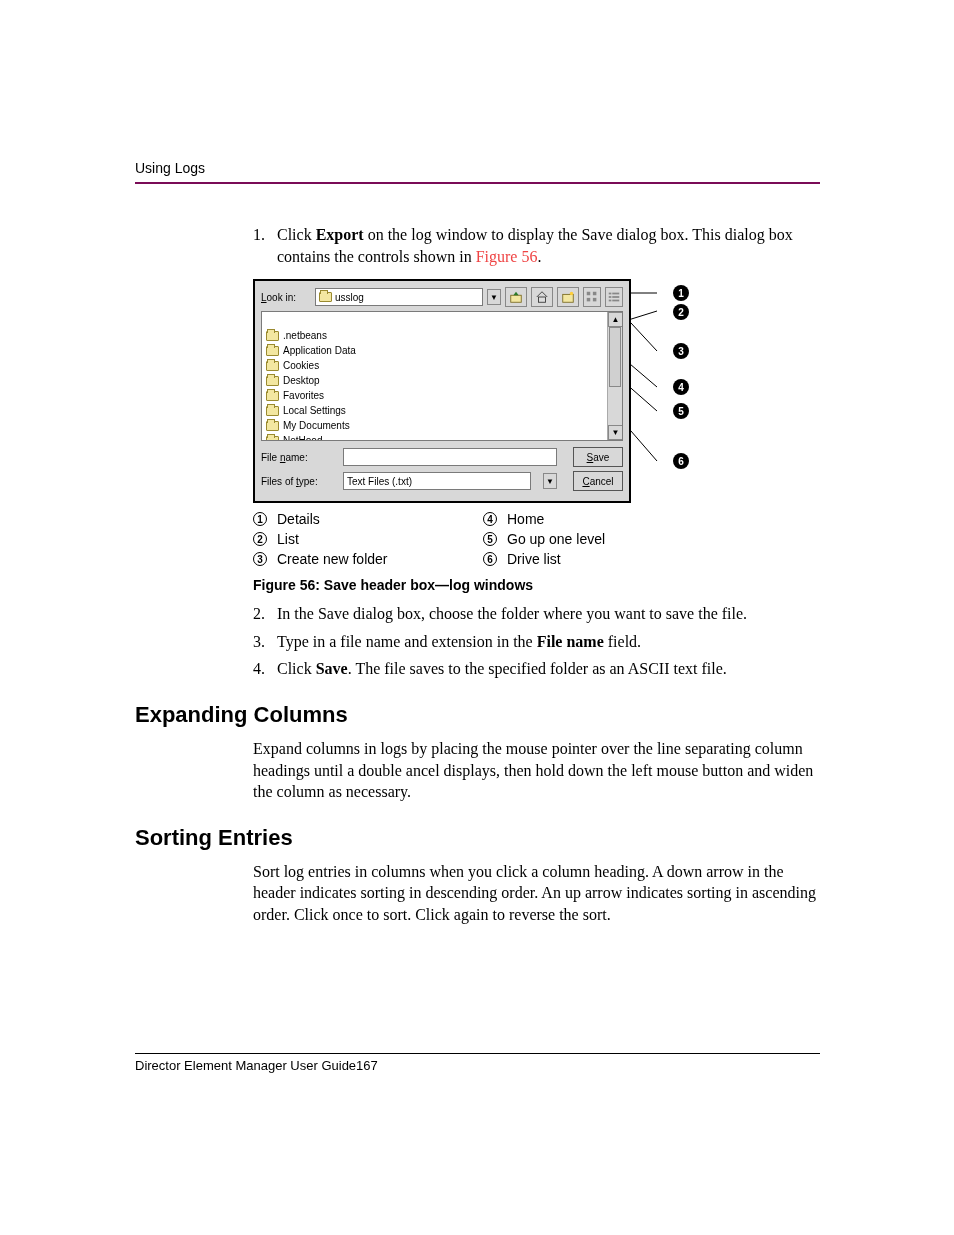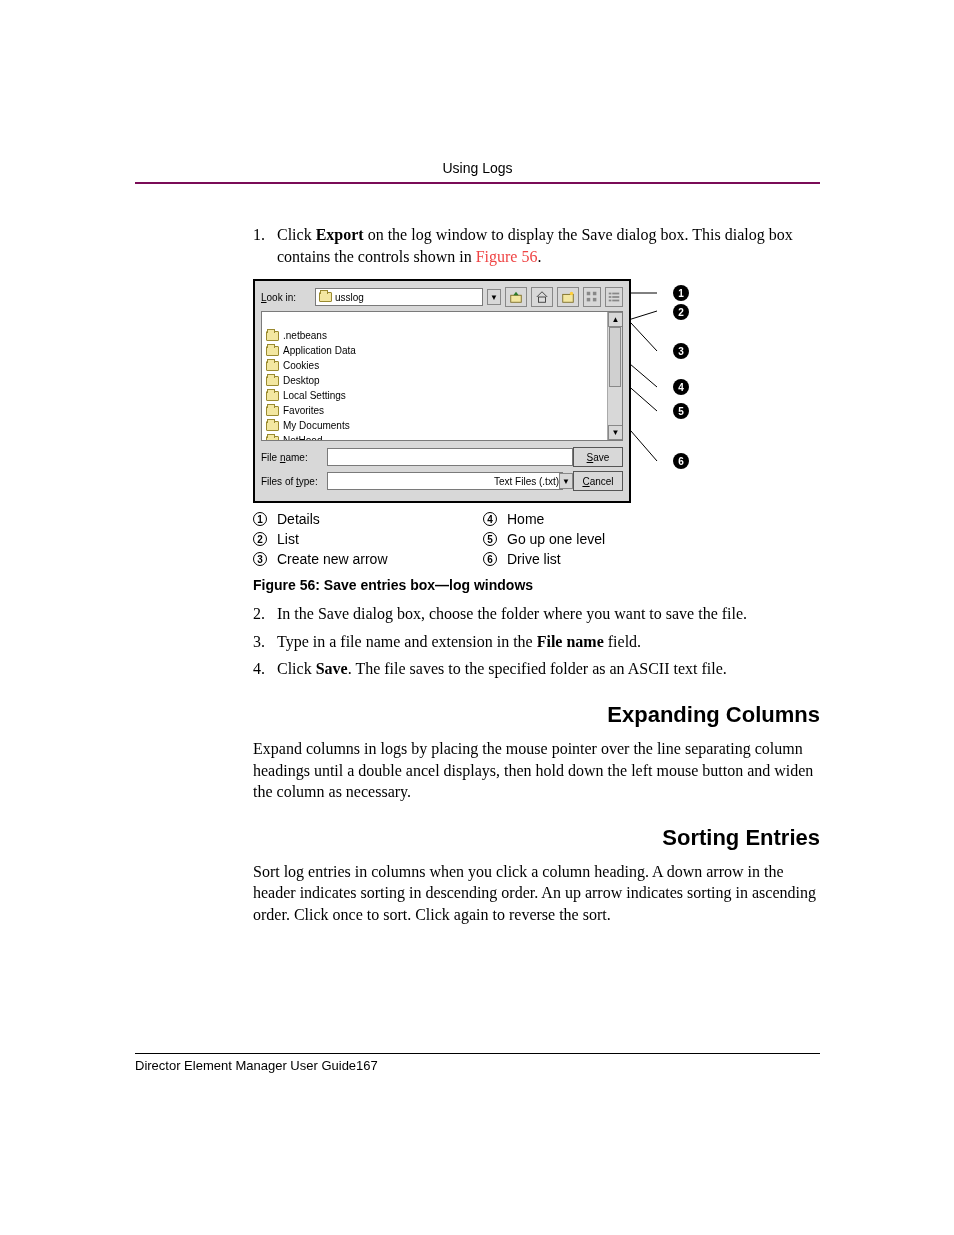--- a/index.html
+++ b/index.html
@@ -6,21 +6,21 @@
   body {
     width: 954px;
     height: 1235px;
     background: #fff;
     font-family: "Times New Roman", Times, serif;
     font-size: 16px;
     color: #000;
     position: relative;
   }
   .page { position: absolute; left: 135px; top: 160px; width: 685px; }
-  .header-text { text-align: center; font-family: Arial, Helvetica, sans-serif; font-size: 14px; }
+  .header-text { text-align: left; font-family: Arial, Helvetica, sans-serif; font-size: 14px; }
   .header-rule { border: none; border-top: 2px solid #7a0c57; margin-top: 6px; }
   .body-area { margin-top: 40px; }
   .indent { margin-left: 118px; }
   ol.steps { list-style: none; }
   ol.steps > li { display: flex; margin-bottom: 6px; line-height: 1.35; }
   ol.steps > li .num { width: 24px; flex-shrink: 0; }
   ol.steps > li .txt { flex: 1; }
   .bold { font-weight: bold; }
   a.figref { color: #ef4444; text-decoration: none; }
   .figure-wrap { margin: 12px 0 6px 118px; width: 420px; position: relative; }
@@ -50,38 +50,38 @@
     margin: 0 6px; height: 130px; background:#fff; border:1px solid #7a7a7a;
     overflow:hidden; position:relative;
   }
   .file-list-inner { padding: 16px 0; }
   .file-item { display:flex; align-items:center; gap:4px; padding: 0 4px; height:15px; font-size:10px; }
   .scrollbar { position:absolute; right:0; top:0; bottom:0; width:15px; background:#d8d8d8; border-left:1px solid #aaa; }
   .sb-btn { width:15px; height:15px; background:#d8d8d8; border:1px solid #888; font-size:8px; display:flex; align-items:center; justify-content:center; position:absolute; }
   .sb-up { top:0; } .sb-down { bottom:0; }
   .sb-thumb { position:absolute; top:15px; left:1px; right:1px; height:60px; background:#d0d0d0; border:1px solid #888; }
   .dlg-bottom { padding: 6px; }
-  .brow { display:flex; align-items:center; gap:0; margin-bottom:4px; }
+  .brow { display:flex; align-items:center; gap:16px; margin-bottom:4px; }
   .tfield { flex:1; height:18px; background:#fff; border:1px solid #7a7a7a; padding:0 3px; display:flex; align-items:center; }
   .dbtn { width:50px; height:20px; border:1px solid #555; background:#d8d8d8; text-align:center; font-size:10px; display:flex; align-items:center; justify-content:center; }
   .dbtn .ul { text-decoration: underline; }
 
   .callouts { position:absolute; top:0; right:-30px; width:30px; }
   .co { position:absolute; width:16px; height:16px; border-radius:50%; background:#000; color:#fff; font-size:10px; font-weight:bold; display:flex; align-items:center; justify-content:center; font-family: Arial, sans-serif; }
   svg.leaders { position:absolute; left:0; top:0; pointer-events:none; }
 
   .legend { margin: 8px 0 6px 118px; font-family: Arial, Helvetica, sans-serif; font-size: 14px; }
   .legend-row { display:flex; }
   .legend-col { display:flex; gap:10px; align-items:center; margin-bottom:4px; }
   .lg-col1 { width: 230px; }
   .ln { width:14px; height:14px; border-radius:50%; border:1.5px solid #000; color:#000; font-size:10px; font-weight:bold; display:flex; align-items:center; justify-content:center; background:#fff; flex-shrink:0; }
 
   .caption { margin: 6px 0 10px 118px; font-family: Arial, Helvetica, sans-serif; font-weight:bold; font-size:14px; }
 
-  h2.section { font-family: Arial, Helvetica, sans-serif; font-weight:bold; font-size:22px; margin: 22px 0 10px 0; text-align: right; }
+  h2.section { font-family: Arial, Helvetica, sans-serif; font-weight:bold; font-size:22px; margin: 22px 0 10px 0; }
   p.para { margin-left: 118px; line-height:1.35; margin-bottom:6px; }
 
   .footer { position:absolute; left:135px; bottom:162px; width:685px; }
   .footer-rule { border:none; border-top:1.5px solid #000; margin-bottom:4px; }
   .footer-row { display:flex; font-family: Liberation Sans, sans-serif; font-size:13px; }
 </style>
 </head>
 <body>
 
 <div class="page">
@@ -168,25 +168,25 @@
             <div class="file-item">
                 <span class="folder-glyph"></span>
                 <span>Cookies</span>
               </div>
             <div class="file-item">
                 <span class="folder-glyph"></span>
                 <span>Desktop</span>
               </div>
             <div class="file-item">
                 <span class="folder-glyph"></span>
+                <span>Favorites</span>
+              </div>
+            <div class="file-item">
+                <span class="folder-glyph"></span>
                 <span>Local Settings</span>
-              </div>
-            <div class="file-item">
-                <span class="folder-glyph"></span>
-                <span>Favorites</span>
               </div>
             <div class="file-item">
                 <span class="folder-glyph"></span>
                 <span>My Documents</span>
               </div>
             <div class="file-item">
                 <span class="folder-glyph"></span>
                 <span>NetHood</span>
               </div>
             <div class="file-item">
@@ -204,21 +204,21 @@
         <div class="dlg-bottom">
           <div class="brow">
             <span class="dlg-label" style="width:66px">File <span style="text-decoration:underline">n</span>ame:</span>
             <div class="tfield"></div>
             <div class="dbtn">
                 <span><span class="ul">S</span>ave</span>
               </div>
           </div>
           <div class="brow">
             <span class="dlg-label" style="width:66px">Files of <span style="text-decoration:underline">t</span>ype:</span>
-            <div class="tfield" style="justify-content:flex-end">
+            <div class="tfield" style="justify-content:flex-start">
               <span>Text Files (.txt)</span>
             </div>
             <div class="dd-arrow" style="margin-left:-4px">▼</div>
             <div class="dbtn">
                 <span><span class="ul">C</span>ancel</span>
               </div>
           </div>
         </div>
       </div>
 
@@ -238,41 +238,41 @@
           <div class="legend-col">
               <span class="ln">1</span>
               <span>Details</span>
             </div>
           <div class="legend-col">
               <span class="ln">2</span>
               <span>List</span>
             </div>
           <div class="legend-col">
               <span class="ln">3</span>
-              <span>Create new arrow</span>
+              <span>Create new folder</span>
             </div>
         </div>
         <div>
           <div class="legend-col">
               <span class="ln">4</span>
               <span>Home</span>
             </div>
           <div class="legend-col">
               <span class="ln">5</span>
               <span>Go up one level</span>
             </div>
           <div class="legend-col">
               <span class="ln">6</span>
               <span>Drive list</span>
             </div>
         </div>
       </div>
     </div>
 
-    <div class="caption">Figure 56:  Save entries box—log windows</div>
+    <div class="caption">Figure 56:  Save header box—log windows</div>
 
     <ol class="steps indent">
       <li>
         <span class="num">2.</span>
         <span class="txt">In the Save dialog box, choose the folder where you want to save the file.</span>
       </li>
       <li>
         <span class="num">3.</span>
         <span class="txt">
           <span>Type in a file name and extension in the </span><span class="bold">File name</span><span> field.</span>

